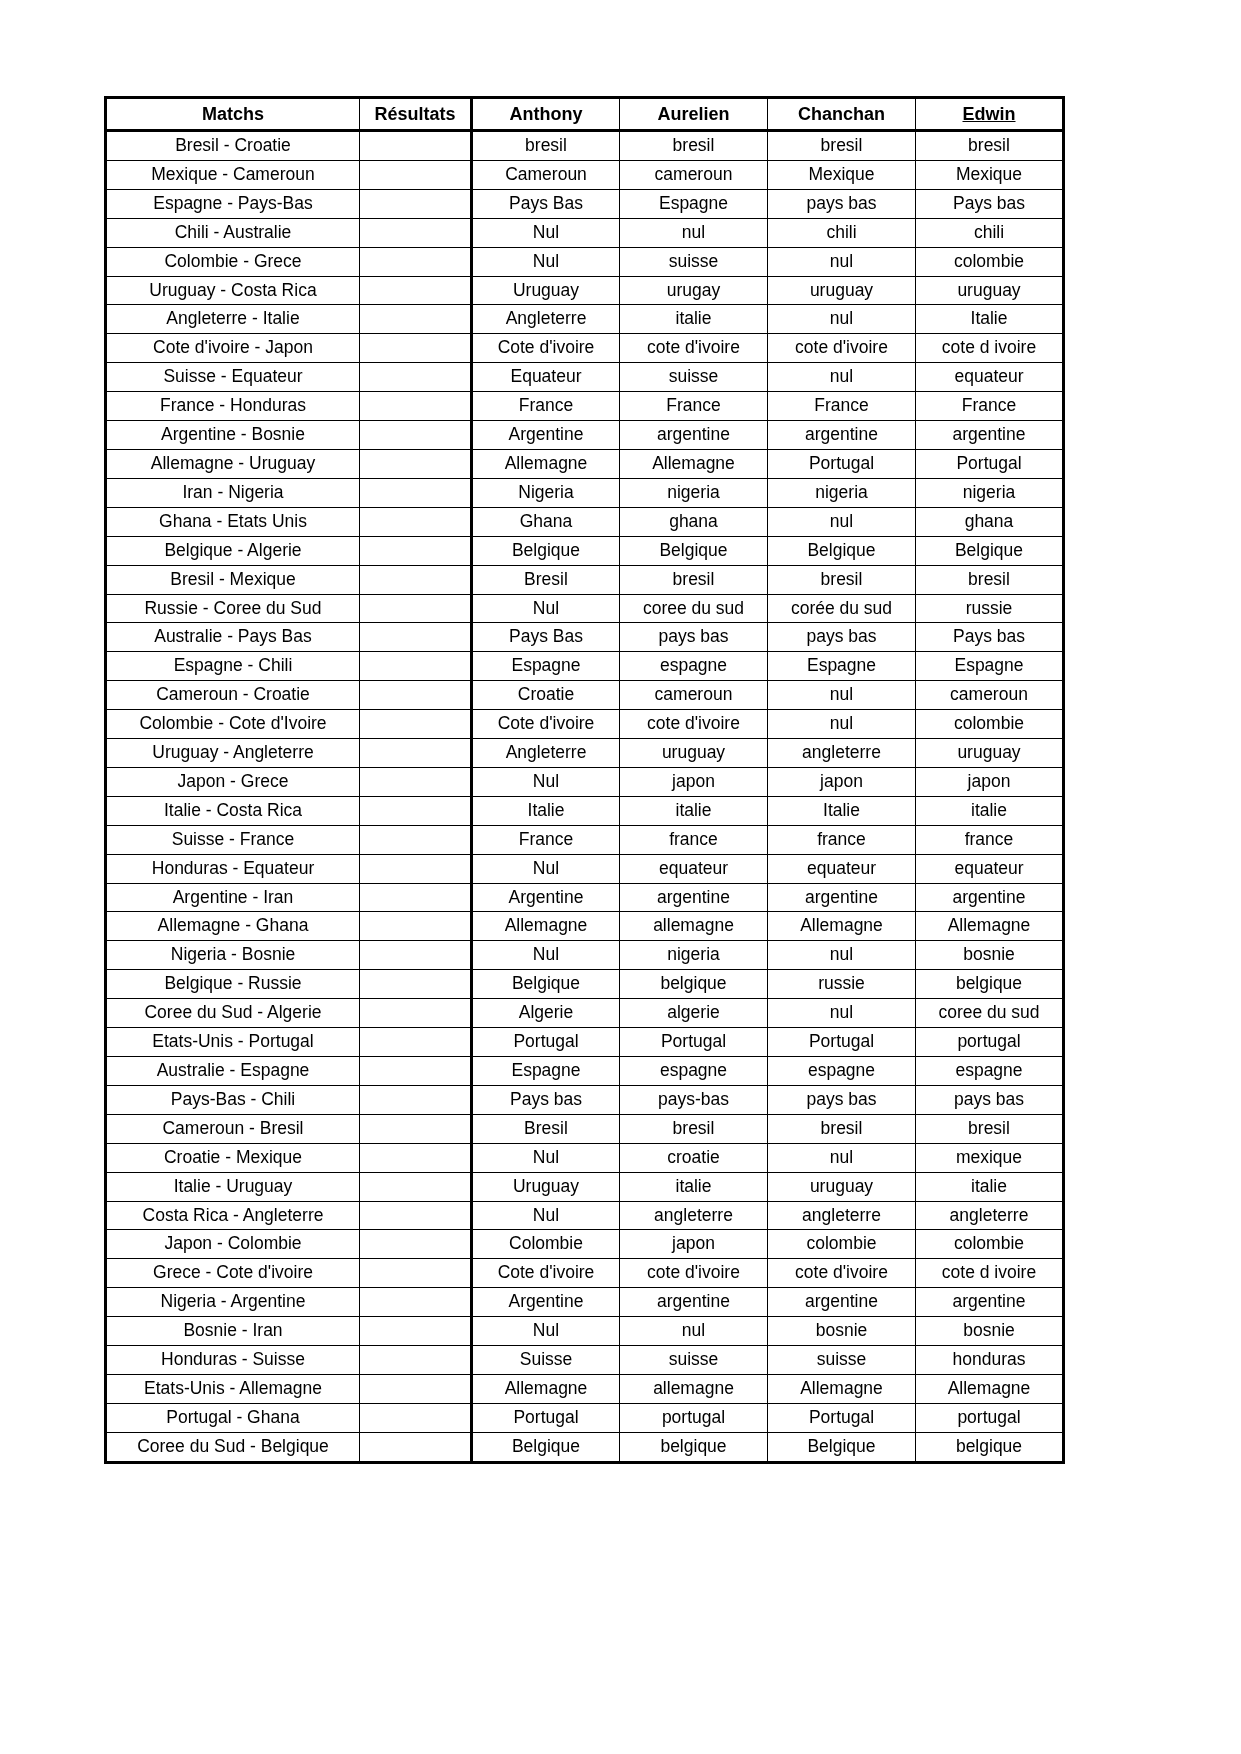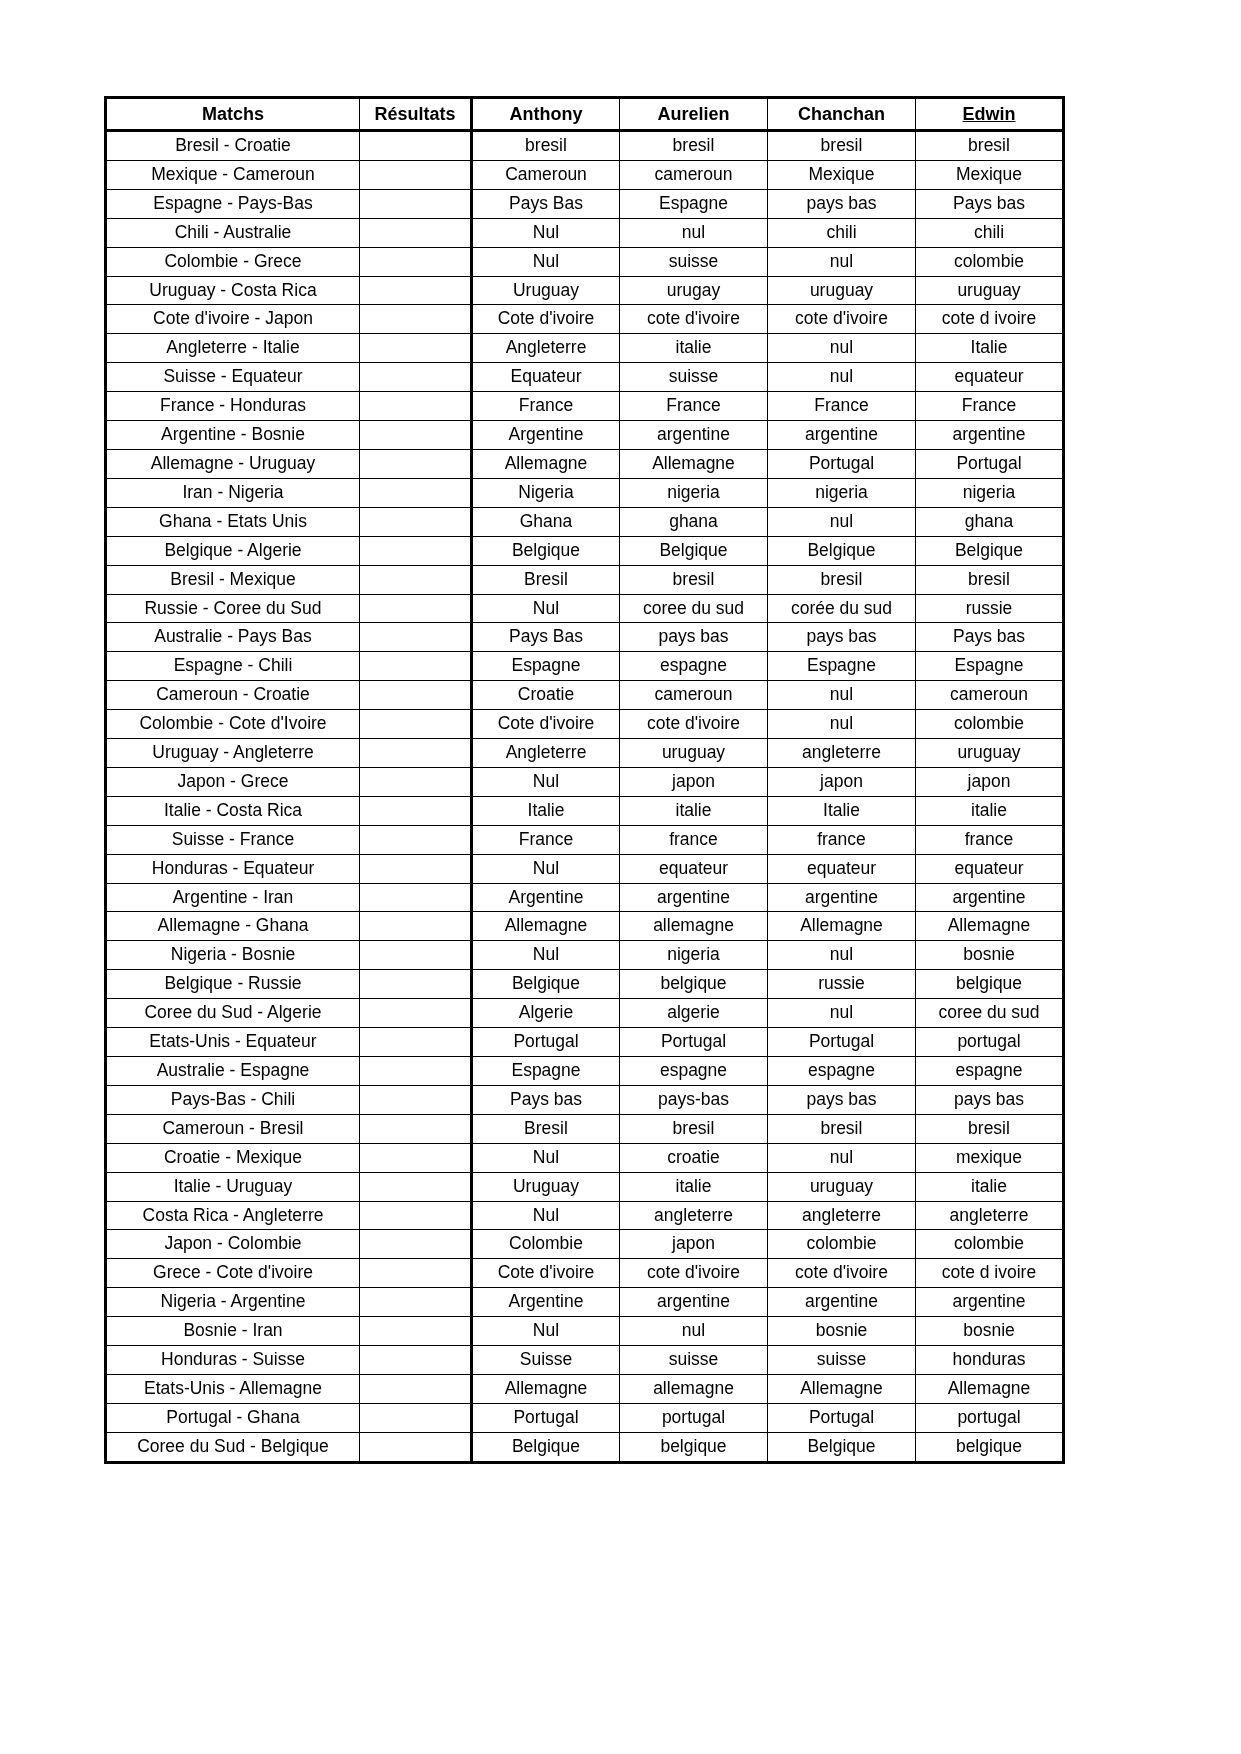--- a/index.html
+++ b/index.html
@@ -151,36 +151,36 @@
           </tr>
           <tr>
             <td class="td-match">Uruguay - Costa Rica</td>
             <td class="td-resultats"></td>
             <td class="td-pick">Uruguay</td>
             <td class="td-pick">urugay</td>
             <td class="td-pick">uruguay</td>
             <td class="td-pick">uruguay</td>
           </tr>
           <tr>
+            <td class="td-match">Angleterre - Italie</td>
+            <td class="td-resultats"></td>
+            <td class="td-pick">Angleterre</td>
+            <td class="td-pick">italie</td>
+            <td class="td-pick">nul</td>
+            <td class="td-pick">Italie</td>
+          </tr>
+          <tr>
             <td class="td-match">Cote d'ivoire - Japon</td>
             <td class="td-resultats"></td>
             <td class="td-pick">Cote d'ivoire</td>
             <td class="td-pick">cote d'ivoire</td>
             <td class="td-pick">cote d'ivoire</td>
             <td class="td-pick">cote d ivoire</td>
           </tr>
           <tr>
-            <td class="td-match">Angleterre - Italie</td>
-            <td class="td-resultats"></td>
-            <td class="td-pick">Angleterre</td>
-            <td class="td-pick">italie</td>
-            <td class="td-pick">nul</td>
-            <td class="td-pick">Italie</td>
-          </tr>
-          <tr>
             <td class="td-match">Suisse - Equateur</td>
             <td class="td-resultats"></td>
             <td class="td-pick">Equateur</td>
             <td class="td-pick">suisse</td>
             <td class="td-pick">nul</td>
             <td class="td-pick">equateur</td>
           </tr>
           <tr>
             <td class="td-match">France - Honduras</td>
             <td class="td-resultats"></td>
@@ -351,21 +351,21 @@
           </tr>
           <tr>
             <td class="td-match">Coree du Sud - Algerie</td>
             <td class="td-resultats"></td>
             <td class="td-pick">Algerie</td>
             <td class="td-pick">algerie</td>
             <td class="td-pick">nul</td>
             <td class="td-pick">coree du sud</td>
           </tr>
           <tr>
-            <td class="td-match">Etats-Unis - Equateur</td>
+            <td class="td-match">Etats-Unis - Portugal</td>
             <td class="td-resultats"></td>
             <td class="td-pick">Portugal</td>
             <td class="td-pick">Portugal</td>
             <td class="td-pick">Portugal</td>
             <td class="td-pick">portugal</td>
           </tr>
           <tr>
             <td class="td-match">Australie - Espagne</td>
             <td class="td-resultats"></td>
             <td class="td-pick">Espagne</td>

